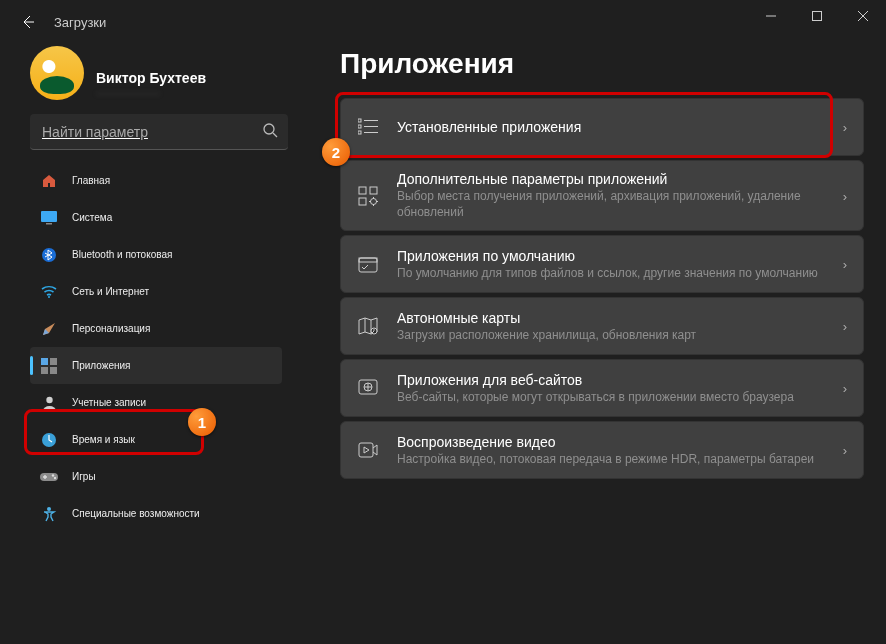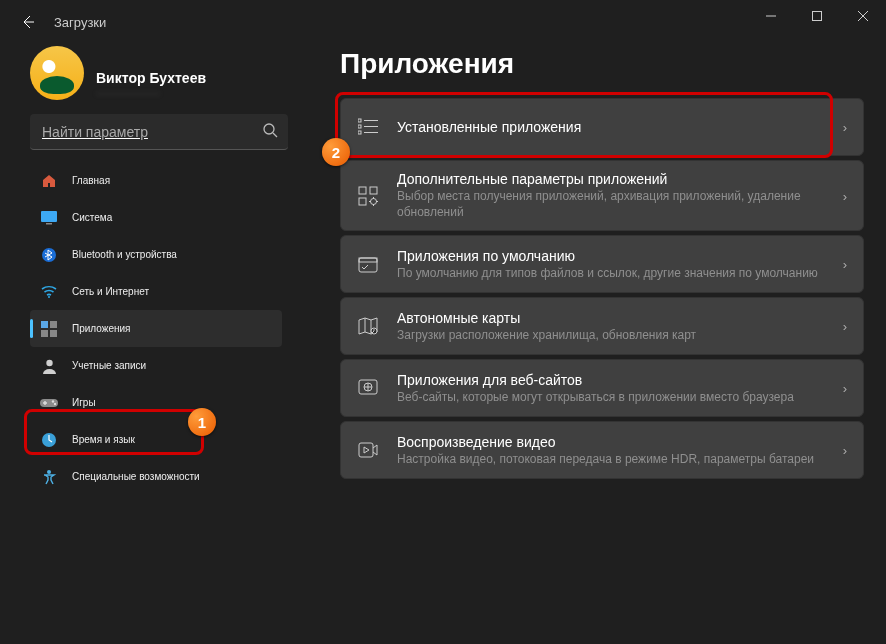--- a/index.html
+++ b/index.html
@@ -122,70 +122,79 @@
             </span>
             <span>Система</span>
           </div>
         <div class="nav-item">
             <span class="nav-icon">
               <svg width="14" height="16" viewBox="0 0 14 16">
                 <circle cx="7" cy="8" r="7" fill="#1a6dd6"></circle>
                 <path d="M6 3v10l4-3-7-4m0 4 7-4-4-3" stroke="#fff" fill="none" stroke-width="1"></path>
               </svg>
             </span>
-            <span>Bluetooth и устройства</span>
+            <span>Bluetooth и потоковая</span>
           </div>
         <div class="nav-item">
             <span class="nav-icon">
               <svg width="16" height="14" viewBox="0 0 16 14">
                 <path d="M1 4a12 12 0 0 1 14 0M3.5 7a8 8 0 0 1 9 0M6 10a4 4 0 0 1 4 0" stroke="#2fa8e6" fill="none" stroke-width="1.6"></path>
                 <circle cx="8" cy="12" r="1" fill="#2fa8e6"></circle>
               </svg>
             </span>
             <span>Сеть и Интернет</span>
+          </div>
+        <div class="nav-item">
+            <span class="nav-icon">
+              <svg width="16" height="16" viewBox="0 0 16 16">
+                <path d="M2 14l2-6 10-6-6 10z" fill="#c98c5b"></path>
+                <path d="M2 14l2-6 4 4z" fill="#7aa6d6"></path>
+              </svg>
+            </span>
+            <span>Персонализация</span>
           </div>
         <div class="nav-item selected">
             <span class="nav-icon">
               <svg width="16" height="16" viewBox="0 0 16 16">
                 <rect x="0" y="0" width="7" height="7" fill="#5aa7e6"></rect>
                 <rect x="9" y="0" width="7" height="7" fill="#888"></rect>
                 <rect x="0" y="9" width="7" height="7" fill="#888"></rect>
                 <rect x="9" y="9" width="7" height="7" fill="#888"></rect>
               </svg>
             </span>
             <span>Приложения</span>
           </div>
         <div class="nav-item">
             <span class="nav-icon">
               <svg width="15" height="16" viewBox="0 0 15 16">
                 <circle cx="7.5" cy="5" r="3.2" fill="#cfcfcf"></circle>
                 <path d="M1 16a6.5 5 0 0 1 13 0z" fill="#cfcfcf"></path>
               </svg>
             </span>
             <span>Учетные записи</span>
+          </div>
+        <div class="nav-item">
+            <span class="nav-icon">
+              <svg width="16" height="16" viewBox="0 0 16 16">
+                <circle cx="8" cy="8" r="7" fill="#3aa0d8"></circle>
+                <path d="M8 3v5l3 2" stroke="#fff" fill="none" stroke-width="1.2"></path>
+              </svg>
+            </span>
+            <span>Время и язык</span>
           </div>
         <div class="nav-item">
             <span class="nav-icon">
               <svg width="18" height="12" viewBox="0 0 18 12">
                 <rect x="0" y="2" width="18" height="8" rx="4" fill="#8b8b8b"></rect>
                 <circle cx="13" cy="4.5" r="1.2" fill="#ddd"></circle>
                 <circle cx="15" cy="7" r="1.2" fill="#ddd"></circle>
                 <path d="M5 4v4M3 6h4" stroke="#ddd" stroke-width="1.4"></path>
               </svg>
             </span>
             <span>Игры</span>
-          </div>
-        <div class="nav-item">
-            <span class="nav-icon">
-              <svg width="16" height="16" viewBox="0 0 16 16">
-                <circle cx="8" cy="8" r="7" fill="#3aa0d8"></circle>
-                <path d="M8 3v5l3 2" stroke="#fff" fill="none" stroke-width="1.2"></path>
-              </svg>
-            </span>
-            <span>Время и язык</span>
           </div>
         <div class="nav-item">
             <span class="nav-icon">
               <svg width="16" height="16" viewBox="0 0 16 16">
                 <circle cx="8" cy="3" r="2" fill="#4db1e6"></circle>
                 <path d="M3 6h10l-3 2v3l2 4m-8-9 3 2v3l-2 4" stroke="#4db1e6" fill="none" stroke-width="1.4"></path>
               </svg>
             </span>
             <span>Специальные возможности</span>
           </div>

